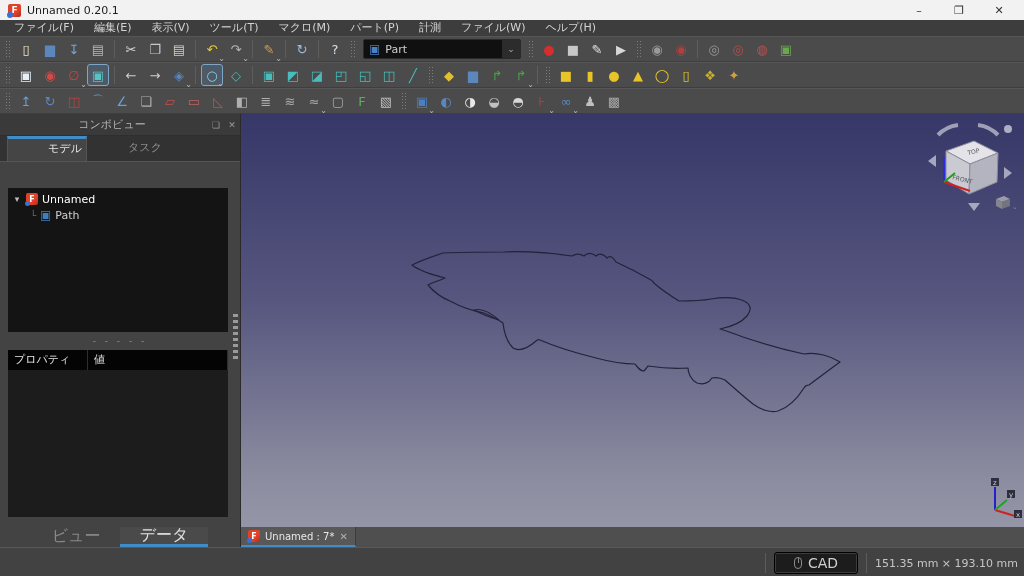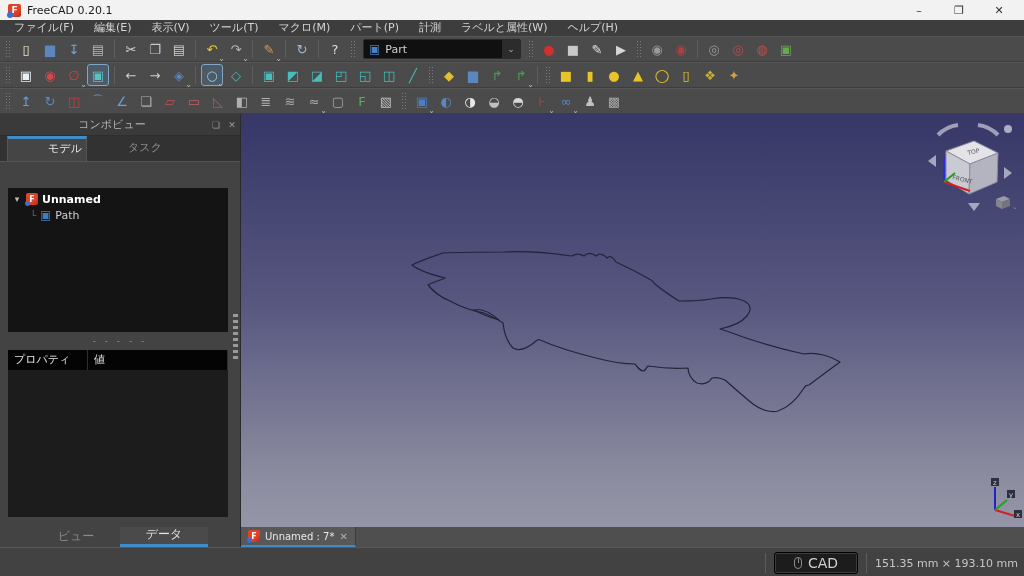--- a/index.html
+++ b/index.html
@@ -39,21 +39,21 @@
   .docicon{width:12px;height:12px;border-radius:2px;background:linear-gradient(135deg,#e04228 62%,#b22b1c);position:relative;color:#fff;font-size:8px;font-weight:bold;display:flex;align-items:center;justify-content:center;}
   .docicon::after{content:"";position:absolute;left:-1px;bottom:-1px;width:5px;height:5px;border-radius:50%;background:#3a6fd8;}
   .cubeicon{color:#3f7fbf;font-size:12px;}
   .branch{color:#6a6a6a;font-size:10px;width:14px;text-align:right;}
   .splitterband{position:absolute;left:0;right:0;top:218px;height:18px;display:flex;align-items:center;justify-content:center;color:#8e8e8e;font-size:9px;letter-spacing:3px;}
   .vscroll{position:absolute;right:2px;top:200px;width:5px;height:48px;background-image:repeating-linear-gradient(#9a9a9a 0 3px,transparent 3px 6px);}
   .prop-header{position:absolute;top:236px;left:8px;right:12px;height:20px;background:#040404;display:flex;}
   .ph-cell{color:#e8e8e8;font-size:11px;line-height:20px;padding-left:6px;border-right:1px solid #2e2e2e;}
   .prop-body{position:absolute;top:256px;left:8px;right:12px;bottom:30px;background:#1c1c1c;}
   .panel-tabs{position:absolute;bottom:0;left:0;right:0;height:20px;background:#434343;display:flex;justify-content:center;gap:0;}
-  .ptab{width:88px;text-align:center;font-size:12px;line-height:18px;color:#8a8a8a;}
+  .ptab{width:88px;text-align:center;font-size:16px;line-height:18px;color:#8a8a8a;}
   .ptab.active{color:#e2e2e2;background:#4a4a4a;border-bottom:3px solid #3f8cc8;line-height:15px;}
   .viewcol{flex:1;display:flex;flex-direction:column;}
   .viewport{height:413px;position:relative;background:linear-gradient(180deg,#373768 0%,#56567f 45%,#8c8ca0 88%,#9496a7 100%);border-left:1px solid #2a2a2a;overflow:hidden;}
   .fish-svg{position:absolute;inset:0;}
   .navcube{position:absolute;top:5px;right:8px;}
   .axiscross{position:absolute;bottom:4px;right:2px;}
   .doctabbar{height:20px;background:#4f4f4f;display:flex;border-left:1px solid #2a2a2a;}
   .doctab{height:20px;display:flex;align-items:center;gap:5px;padding:0 7px;background:#585858;border-right:1px solid #3c3c3c;border-bottom:2px solid #3f8cc8;}
   .doctab .lbl{font-size:10px;color:#e8e8e8;}
   .doctab .cl{color:#b0b0b0;font-size:10px;}
@@ -63,37 +63,37 @@
   .cadbtn .mouse{width:8px;height:12px;border:1px solid #8a8a8a;border-radius:4px;position:relative;}
   .cadbtn .mouse::after{content:"";position:absolute;left:3px;top:0;width:1px;height:5px;background:#8a8a8a;}
   .cadbtn .t{font-size:14px;color:#d0d0d0;}
   .dims{font-size:11px;color:#c6c6c6;}
 </style>
 </head>
 <body>
 
 <div class="titlebar">
   <span class="logo">F</span>
-  <span class="title">FreeCAD 0.20.1</span>
+  <span class="title">Unnamed 0.20.1</span>
   <span class="spacer"></span>
   <span class="winbtn">–</span>
   <span class="winbtn">❐</span>
   <span class="winbtn">✕</span>
 </div>
 
 <div class="menubar">
 
 <span class="mi">ファイル(F)</span>
     <span class="mi">編集(E)</span>
     <span class="mi">表示(V)</span>
     <span class="mi">ツール(T)</span>
     <span class="mi">マクロ(M)</span>
     <span class="mi">パート(P)</span>
     <span class="mi">計測</span>
-    <span class="mi">ラベルと属性(W)</span>
+    <span class="mi">ファイル(W)</span>
     <span class="mi">ヘルプ(H)</span>
   </div>
 
 <div class="toolbar">
   <span style="display:flex;align-items:center;">
 
   <span class="thandle"></span>
       <span class="tbi">
         <span class="g" style="color: rgb(240, 232, 192);">▯</span>
       </span>
@@ -366,21 +366,21 @@
       <span class="hicon">✕</span>
     </div>
     <div class="cv-tabs">
       <span class="cvtab active">モデル</span>
       <span class="cvtab">タスク</span>
     </div>
     <div class="tree-body">
       <div class="trow">
         <span class="exp">▾</span>
         <span class="docicon">F</span>
-        <span style="font-weight:bold;color:#fff;">Unnamed</span>
+        <span style="font-weight:normal;color:#fff;">Unnamed</span>
       </div>
       <div class="trow" style="padding-left:14px;">
         <span class="branch">└</span>
         <span class="cubeicon">▣</span>
         <span>Path</span>
       </div>
     </div>
     <div class="splitterband">- - - - -</div>
     <div class="vscroll"></div>
     <div class="prop-header">

